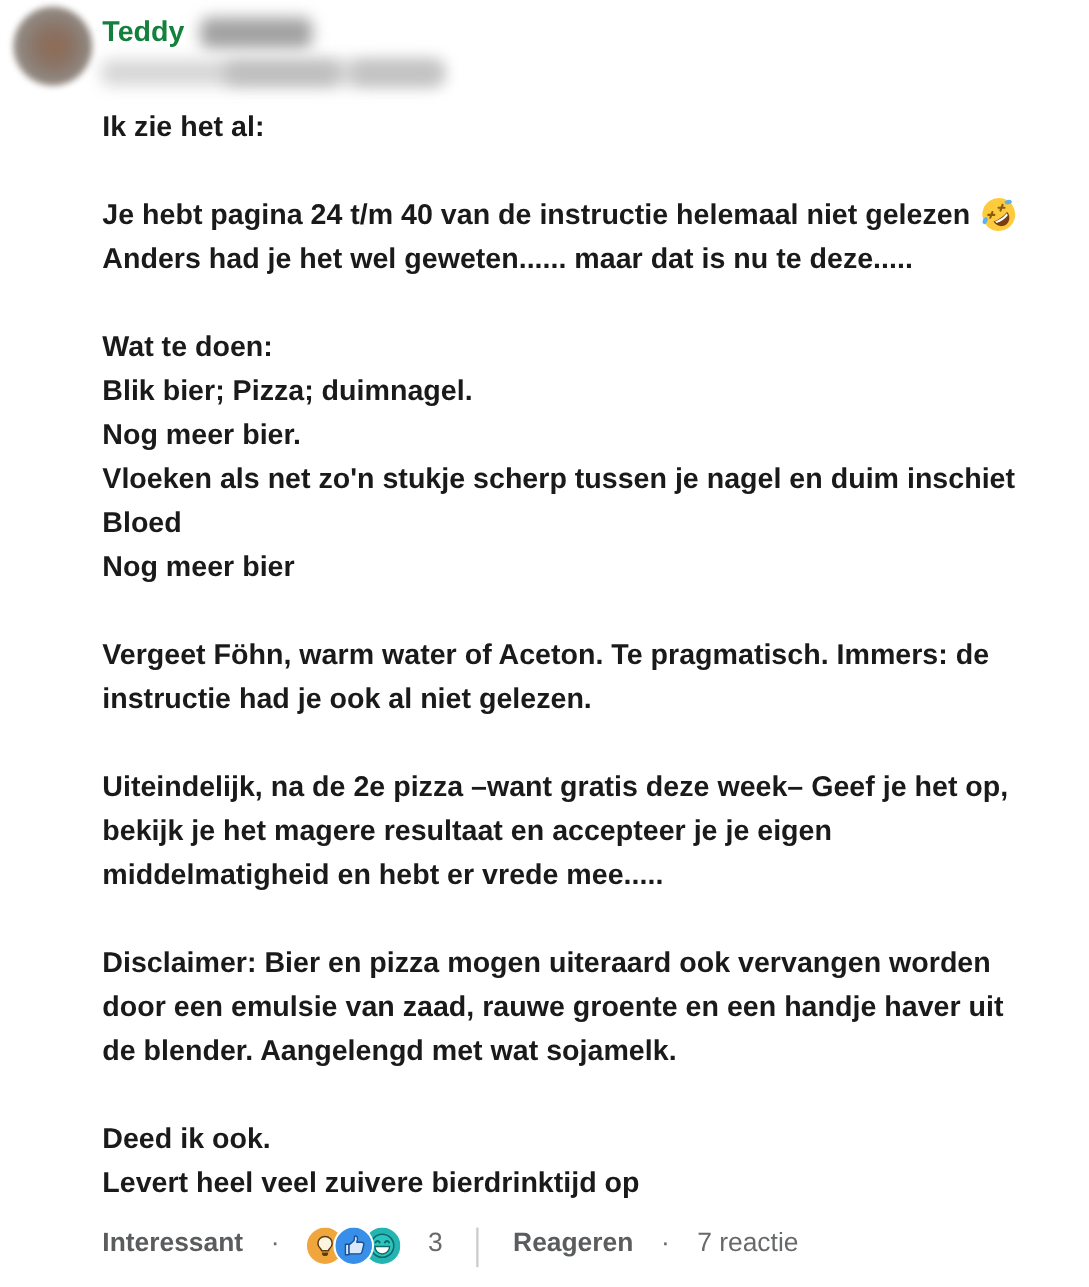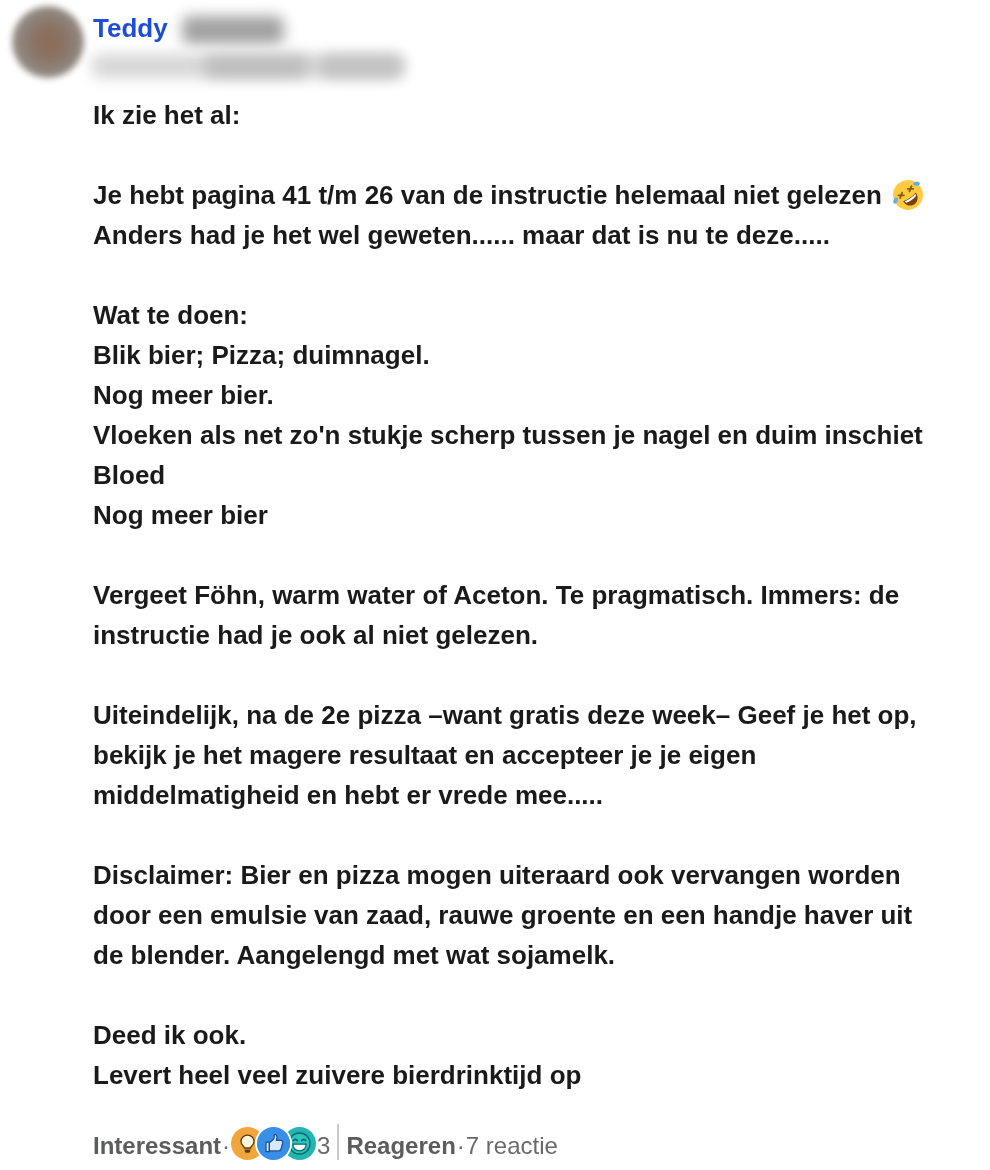--- a/index.html
+++ b/index.html
@@ -16,21 +16,21 @@
   
   .avatar {
     position: absolute; left: 12px; top: 6px;
     width: 72px; height: 72px; border-radius: 50%;
     background: radial-gradient(circle at 52% 50%,
       #8f6b55 0%, #8a7263 28%, #8d8178 52%, #98918a 72%, #aba49d 95%);
     filter: blur(3px);
   }
   .name {
     position: absolute; left: 93px; top: 12px;
-    font-size: 26px; font-weight: 700; color: #1d4ed8; line-height: 32px;
+    font-size: 26px; font-weight: 700; color: #15803d; line-height: 32px;
   }
   .blur { position: absolute; border-radius: 8px; filter: blur(7px); }
   .surname { left: 182px; top: 16px; width: 102px; height: 28px; background: #a2a2a2; }
   .meta1   { left: 92px;  top: 54px; width: 312px; height: 24px; background: #d7d7d7; }
   .meta2   { left: 204px; top: 56px; width: 104px; height: 21px; background: #bdbdbd; }
   .meta3   { left: 320px; top: 56px; width: 82px;  height: 21px; background: #c1c1c1; }
 
   
   .body {
     position: absolute; left: 93px; top: 95px; width: 890px;
@@ -39,21 +39,21 @@
   .para { margin: 0; font-weight: bold; }
   .para + .para { margin-top: 40px; }
   .pre { white-space: pre; }
   .ln { display: block; white-space: pre; }
   .rofl { display: inline-block; width: 34px; height: 34px; vertical-align: -8px; margin-left: 2px; }
   .rofl svg { transform: rotate(-35deg); }
 
   
   .footer {
     position: absolute; left: 93px; top: 1116px; height: 44px;
-    display: flex; align-items: flex-end; gap: 1px;
+    display: flex; align-items: flex-start; gap: 25px;
     font-size: 24px; color: #67696b;
   }
   .label { font-weight: 700; color: #5a5c5e; cursor: pointer; }
   .sep { color: #67696b; }
   .count { color: #67696b; }
   .reactions { display: inline-flex; align-items: center; }
   .ricon { display: inline-block; width: 33px; height: 33px; border-radius: 50%;
            box-shadow: 0 0 0 2px #fff; position: relative; }
   .ricon svg { display: block; }
   .r1 { z-index: 1; }
@@ -70,21 +70,21 @@
   <div class="name">Teddy</div>
   <div class="blur surname"></div>
   <div class="blur meta1"></div>
   <div class="blur meta2"></div>
   <div class="blur meta3"></div>
 
   <div class="body">
     <p class="para pre">Ik zie het al:</p>
 
     <p class="para">
-        <span class="ln"><span>Je hebt pagina 41 t/m 26 van de instructie helemaal niet gelezen </span><span class="rofl"><svg width="34" height="34" viewBox="0 0 30 30">
+        <span class="ln"><span>Je hebt pagina 24 t/m 40 van de instructie helemaal niet gelezen </span><span class="rofl"><svg width="34" height="34" viewBox="0 0 30 30">
               <circle cx="15" cy="15" r="13.2" fill="#FFCB3E"></circle>
               <g stroke="#8A5A0E" stroke-width="1.7" stroke-linecap="round" fill="none">
                 <path d="M7.9 10.4l4 2.8M11.9 10.4l-4 2.8"></path>
                 <path d="M17.9 10.4l4 2.8M21.9 10.4l-4 2.8"></path>
               </g>
               <path d="M8.4 17c2.2 1.5 11 1.5 13.2 0 .7 4-2.5 8-6.6 8s-7.3-4-6.6-8z" fill="#7A3E12"></path>
               <path d="M9.3 17.8c2.4 1 9.2 1 11.6 0l-.4 1.9c-3.2 1.1-7.6 1.1-10.8 0z" fill="#ffffff"></path>
               <ellipse cx="3.2" cy="12.8" rx="2.9" ry="1.8" fill="#5CB0F0" transform="rotate(-32 3.2 12.8)"></ellipse>
               <ellipse cx="26.9" cy="11.2" rx="2.9" ry="1.8" fill="#5CB0F0" transform="rotate(26 26.9 11.2)"></ellipse>
             </svg></span></span>

